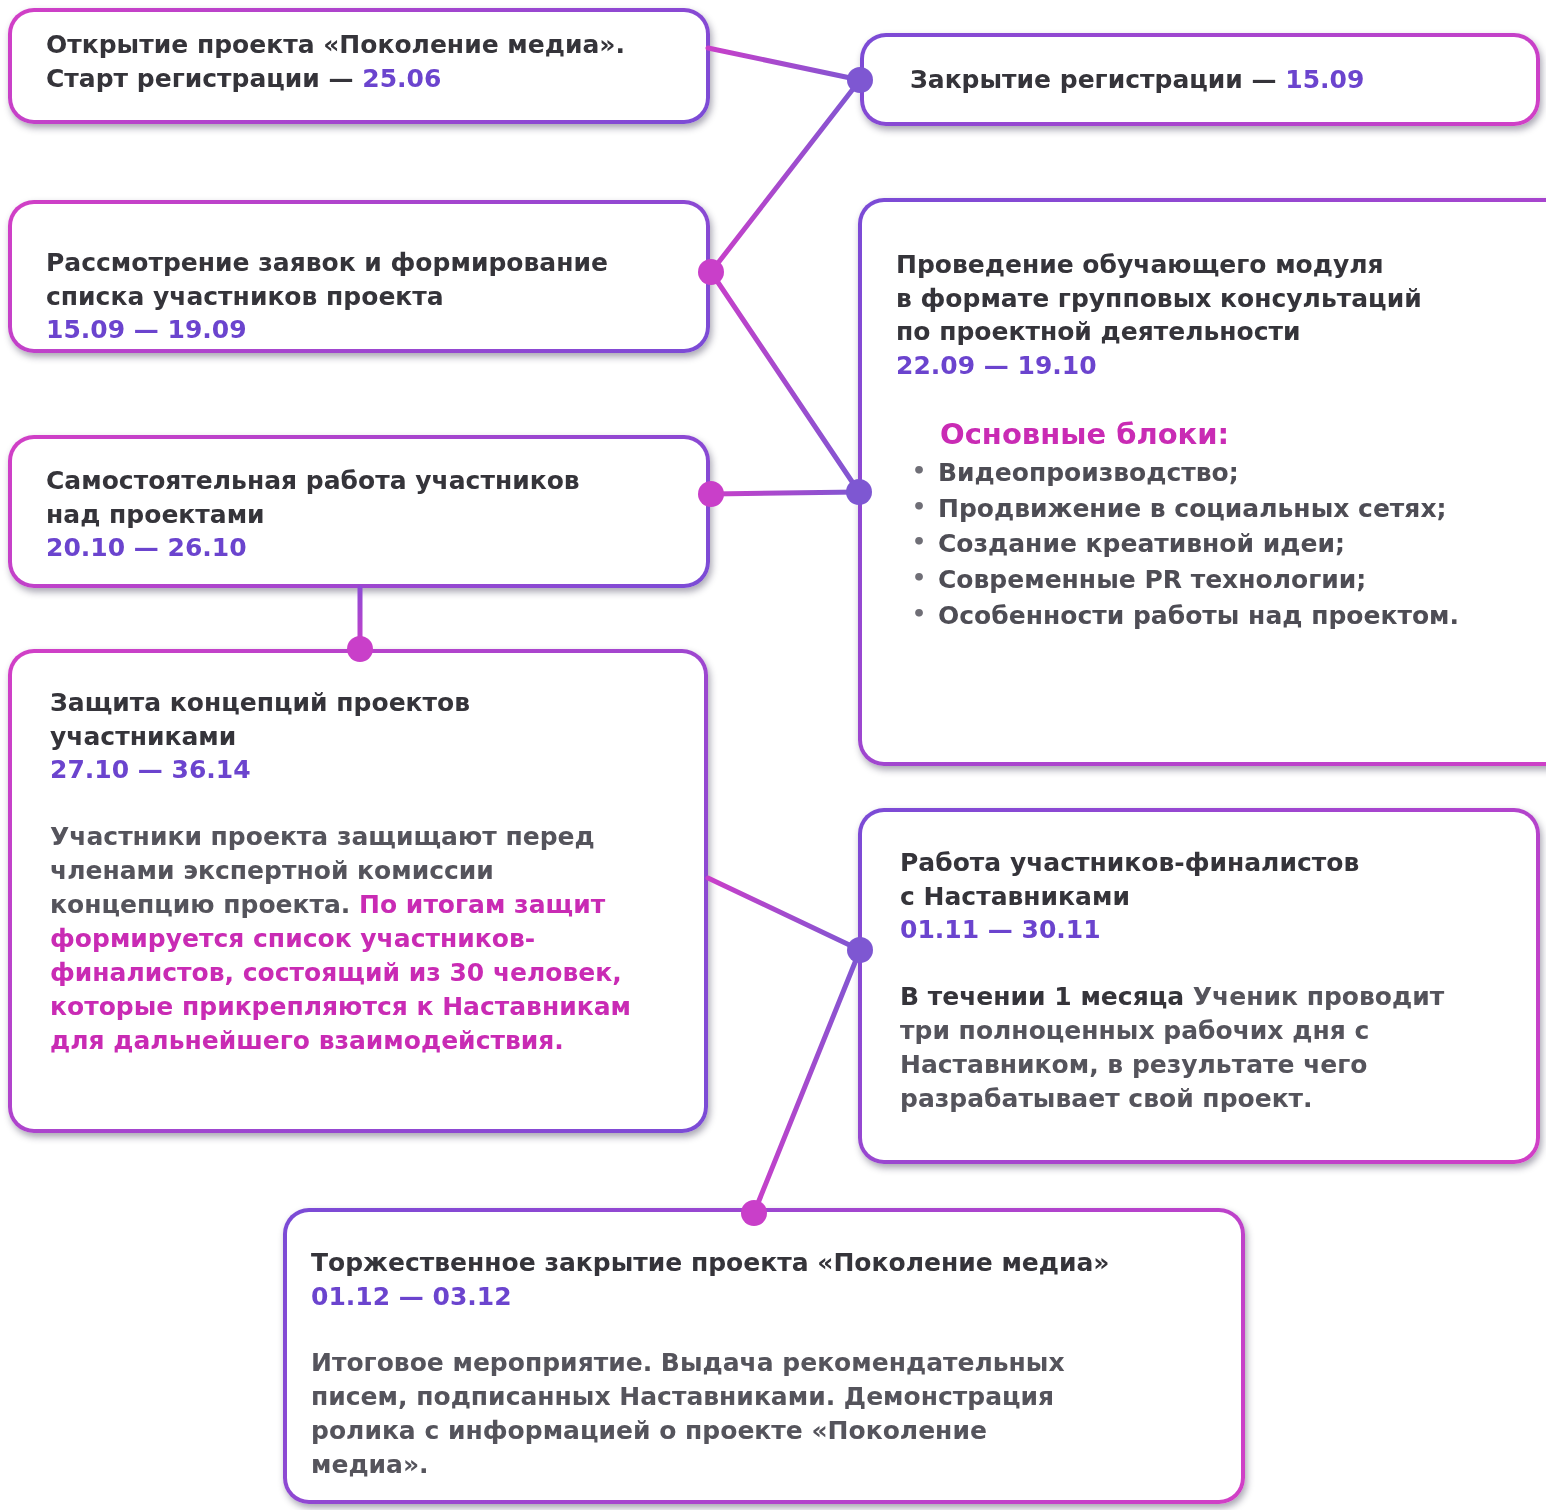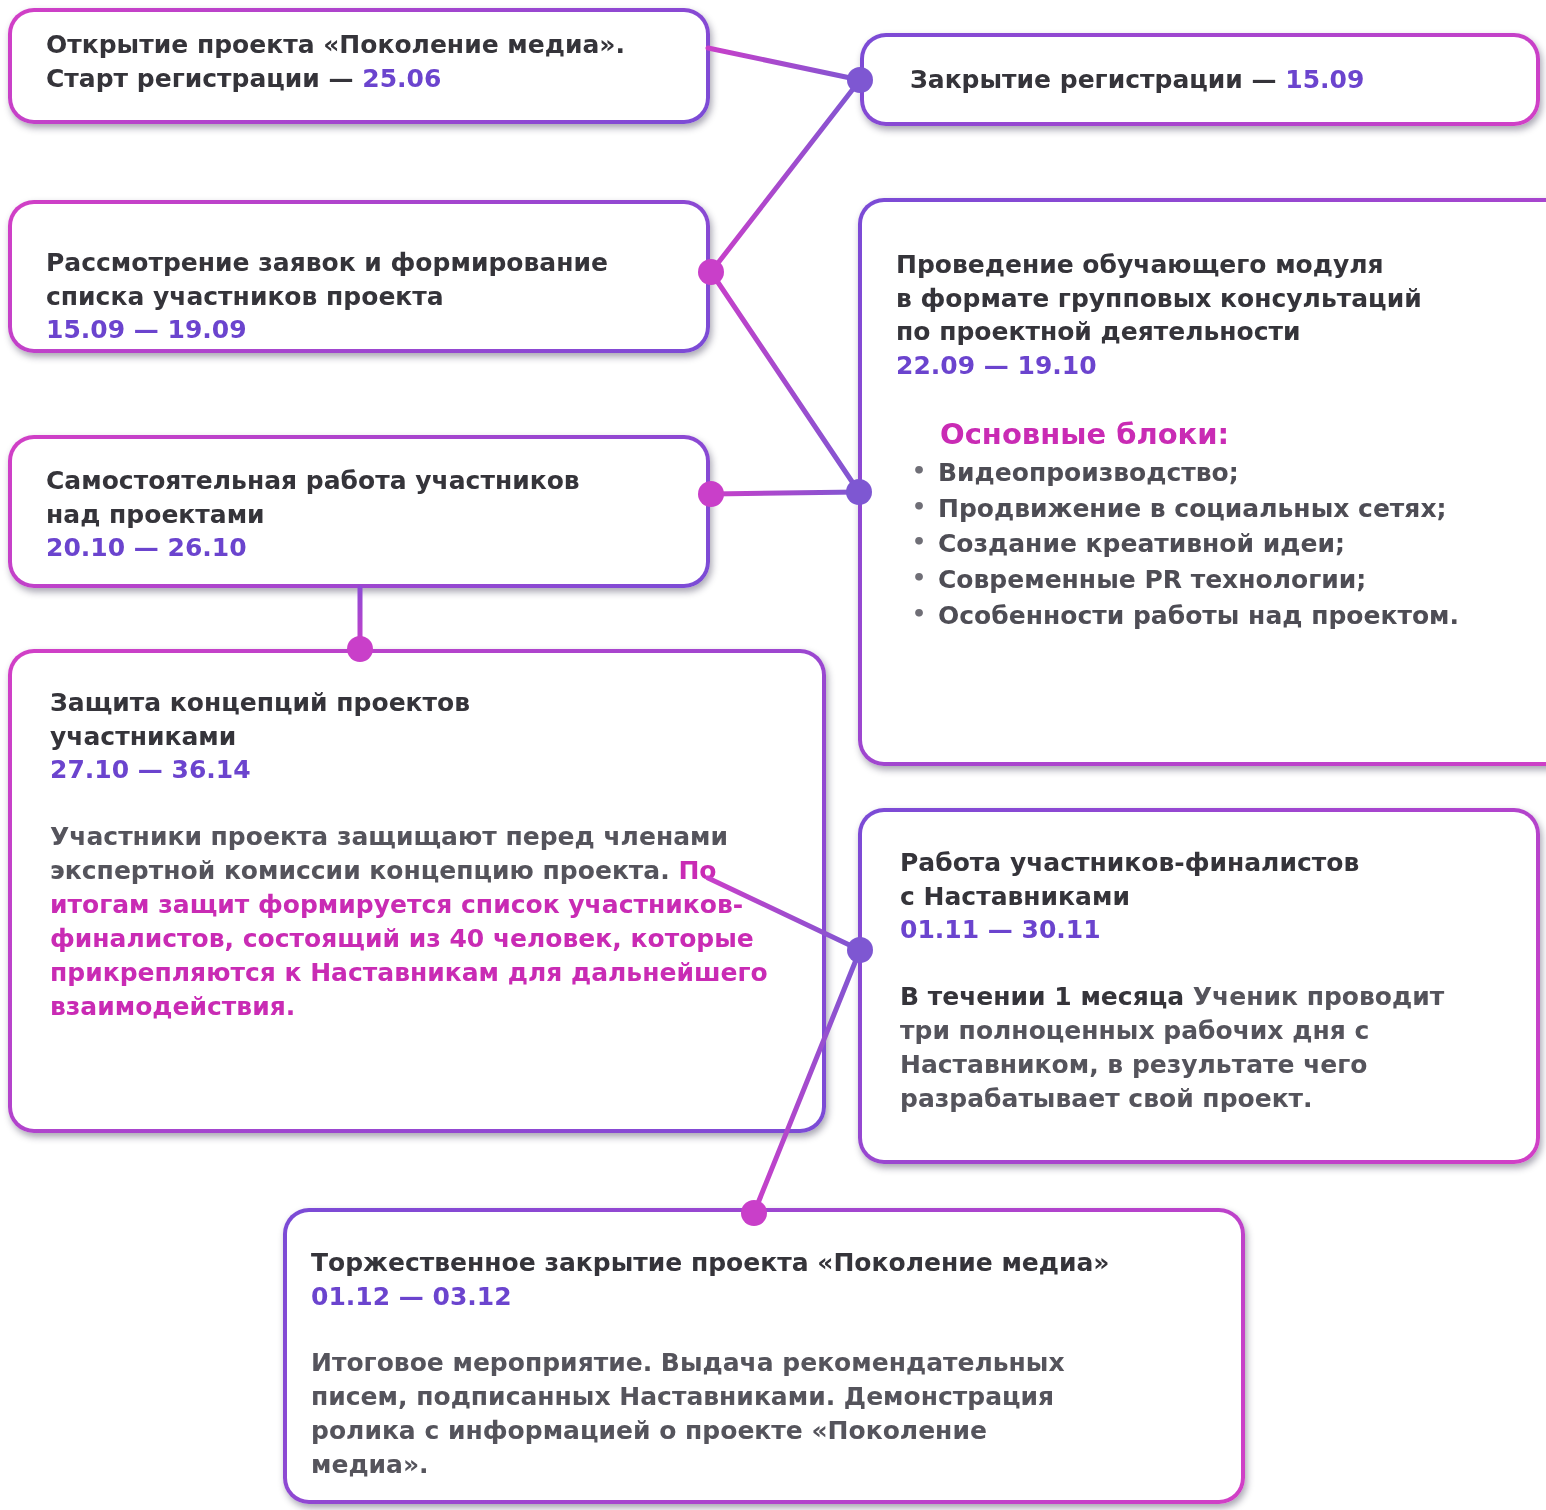--- a/index.html
+++ b/index.html
@@ -30,21 +30,21 @@
   .box.pink-first {
     background:
       linear-gradient(#fff,#fff) padding-box,
       linear-gradient(135deg,#D23FC6,#7A4BD6) border-box;
   }
   .b1 { left:8px;   top:8px;    width:702px; height:116px; padding:16px 34px; }
   .b2 { left:860px; top:33px;   width:680px; height:93px;  padding:0 46px; display:flex; align-items:center; }
   .b3 { left:8px;   top:200px;  width:702px; height:153px; padding:42px 34px; }
   .b4 { left:858px; top:198px;  width:767px; height:568px; padding:46px 34px; }
   .b5 { left:8px;   top:435px;  width:702px; height:153px; padding:25px 34px; }
-  .b6 { left:8px;   top:649px;  width:818px; height:484px; padding:33px 38px; }
+  .b6 { left:8px;   top:649px;  width:700px; height:484px; padding:33px 38px; }
   .b7 { left:858px; top:808px;  width:682px; height:356px; padding:34px 38px; }
   .b8 { left:283px; top:1208px; width:962px; height:296px; padding:34px 24px; }
 
   
   .t  { font-size:25px; line-height:1.34; font-weight:700; color:#35343A; }
   .date { color:#6B44CE; font-weight:700; }
   .magenta { color:#C92BB4; font-weight:700; }
   .gray { color:#55545C; font-weight:700; }
   .para { margin-top:33px; font-size:25px; line-height:1.36; font-weight:700; }
   .blocks-heading { margin-top:33px; font-size:29px; line-height:1.34;margin-left:44px; }
@@ -117,21 +117,21 @@
       <div class="date">20.10 — 26.10</div>
     </div>
   </section>
 
   <section class="box b6 pink-first">
     <div class="t">
       <div>Защита концепций проектов</div>
       <div>участниками</div>
       <div class="date">27.10 — 36.14</div>
     </div>
-    <p class="para"><span class="gray">Участники проекта защищают перед членами экспертной комиссии концепцию проекта. </span><span class="magenta">По итогам защит формируется список участников-финалистов, состоящий из 40 человек, которые прикрепляются к Наставникам для дальнейшего взаимодействия.</span></p>
+    <p class="para"><span class="gray">Участники проекта защищают перед членами экспертной комиссии концепцию проекта. </span><span class="magenta">По итогам защит формируется список участников-финалистов, состоящий из 30 человек, которые прикрепляются к Наставникам для дальнейшего взаимодействия.</span></p>
   </section>
 
   <section class="box b7">
     <div class="t">
       <div>Работа участников-финалистов</div>
       <div>с Наставниками</div>
       <div class="date">01.11 — 30.11</div>
     </div>
     <p class="para"><span>В течении 1 месяца </span><span class="gray">Ученик проводит три полноценных рабочих дня с Наставником, в результате чего разрабатывает свой проект.</span></p>
   </section>

